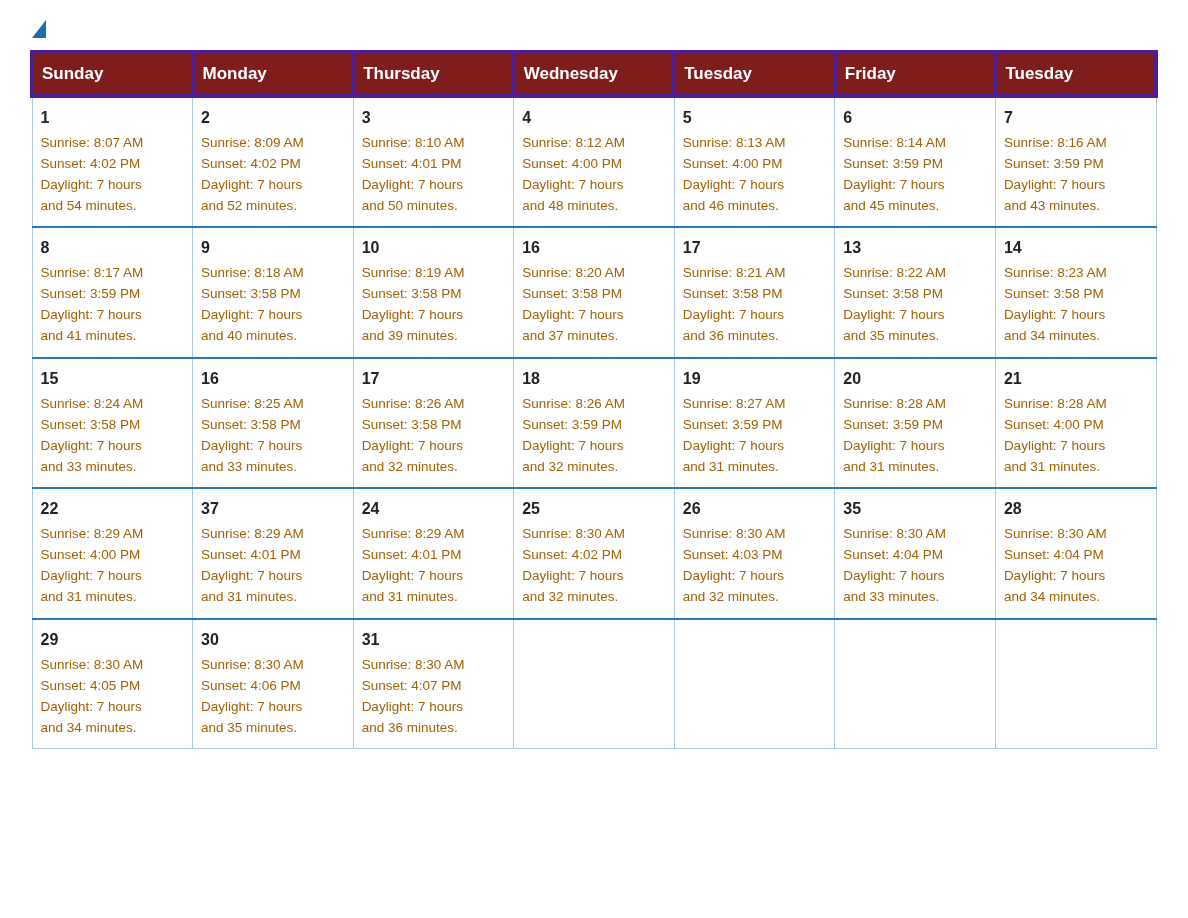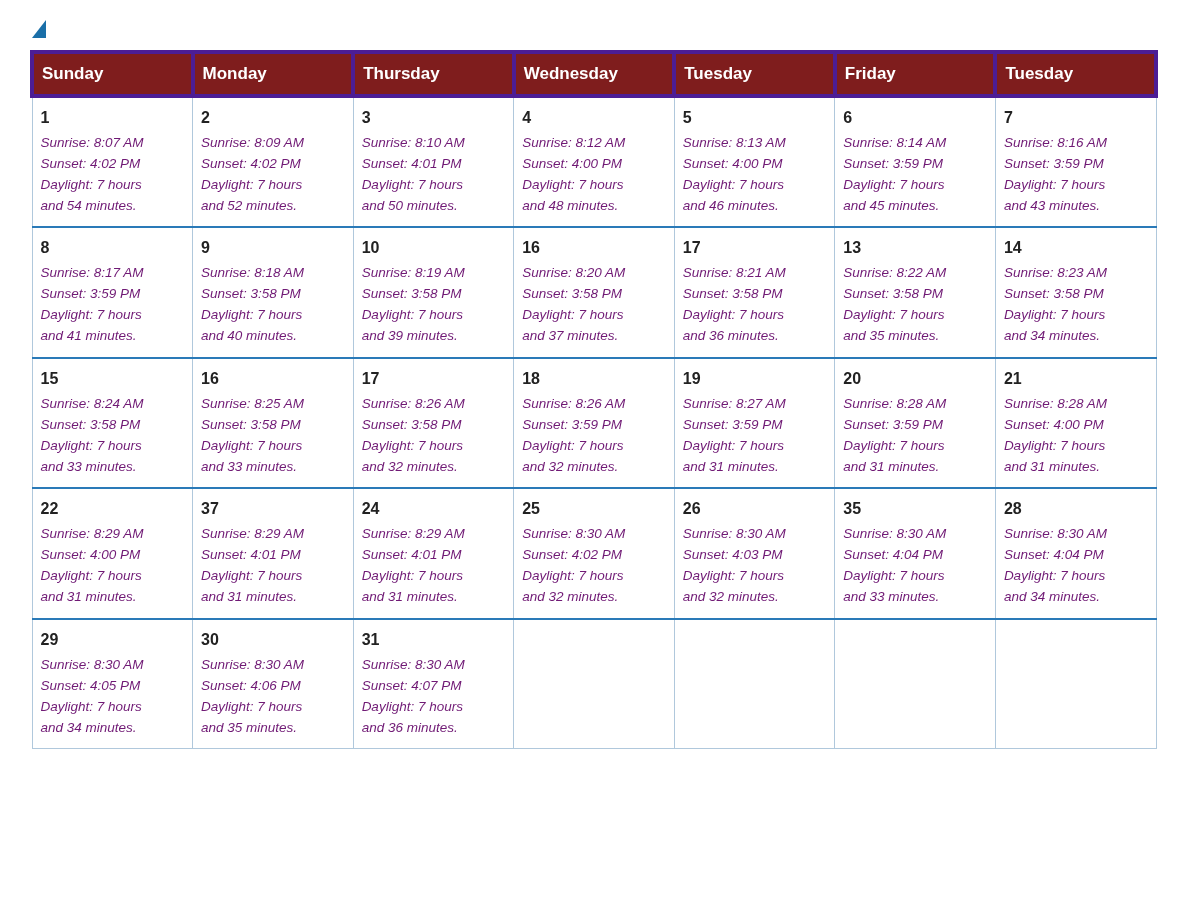--- a/index.html
+++ b/index.html
@@ -86,23 +86,22 @@
       background: #fff;
     }
     .day-num {
       font-size: 16px;
       font-weight: bold;
       color: #222;
       display: block;
       margin-bottom: 2px;
     }
     .day-info {
-      color: #701a75;
+      color: #a16207;
       font-size: 13.5px;
-      font-style: italic;
     }
     tbody tr td:empty {
       background: #fff;
     }
     .border-row td {
       border-top: 2px solid #2a7ab8;
     }
   </style>
 </head>
 <body>

